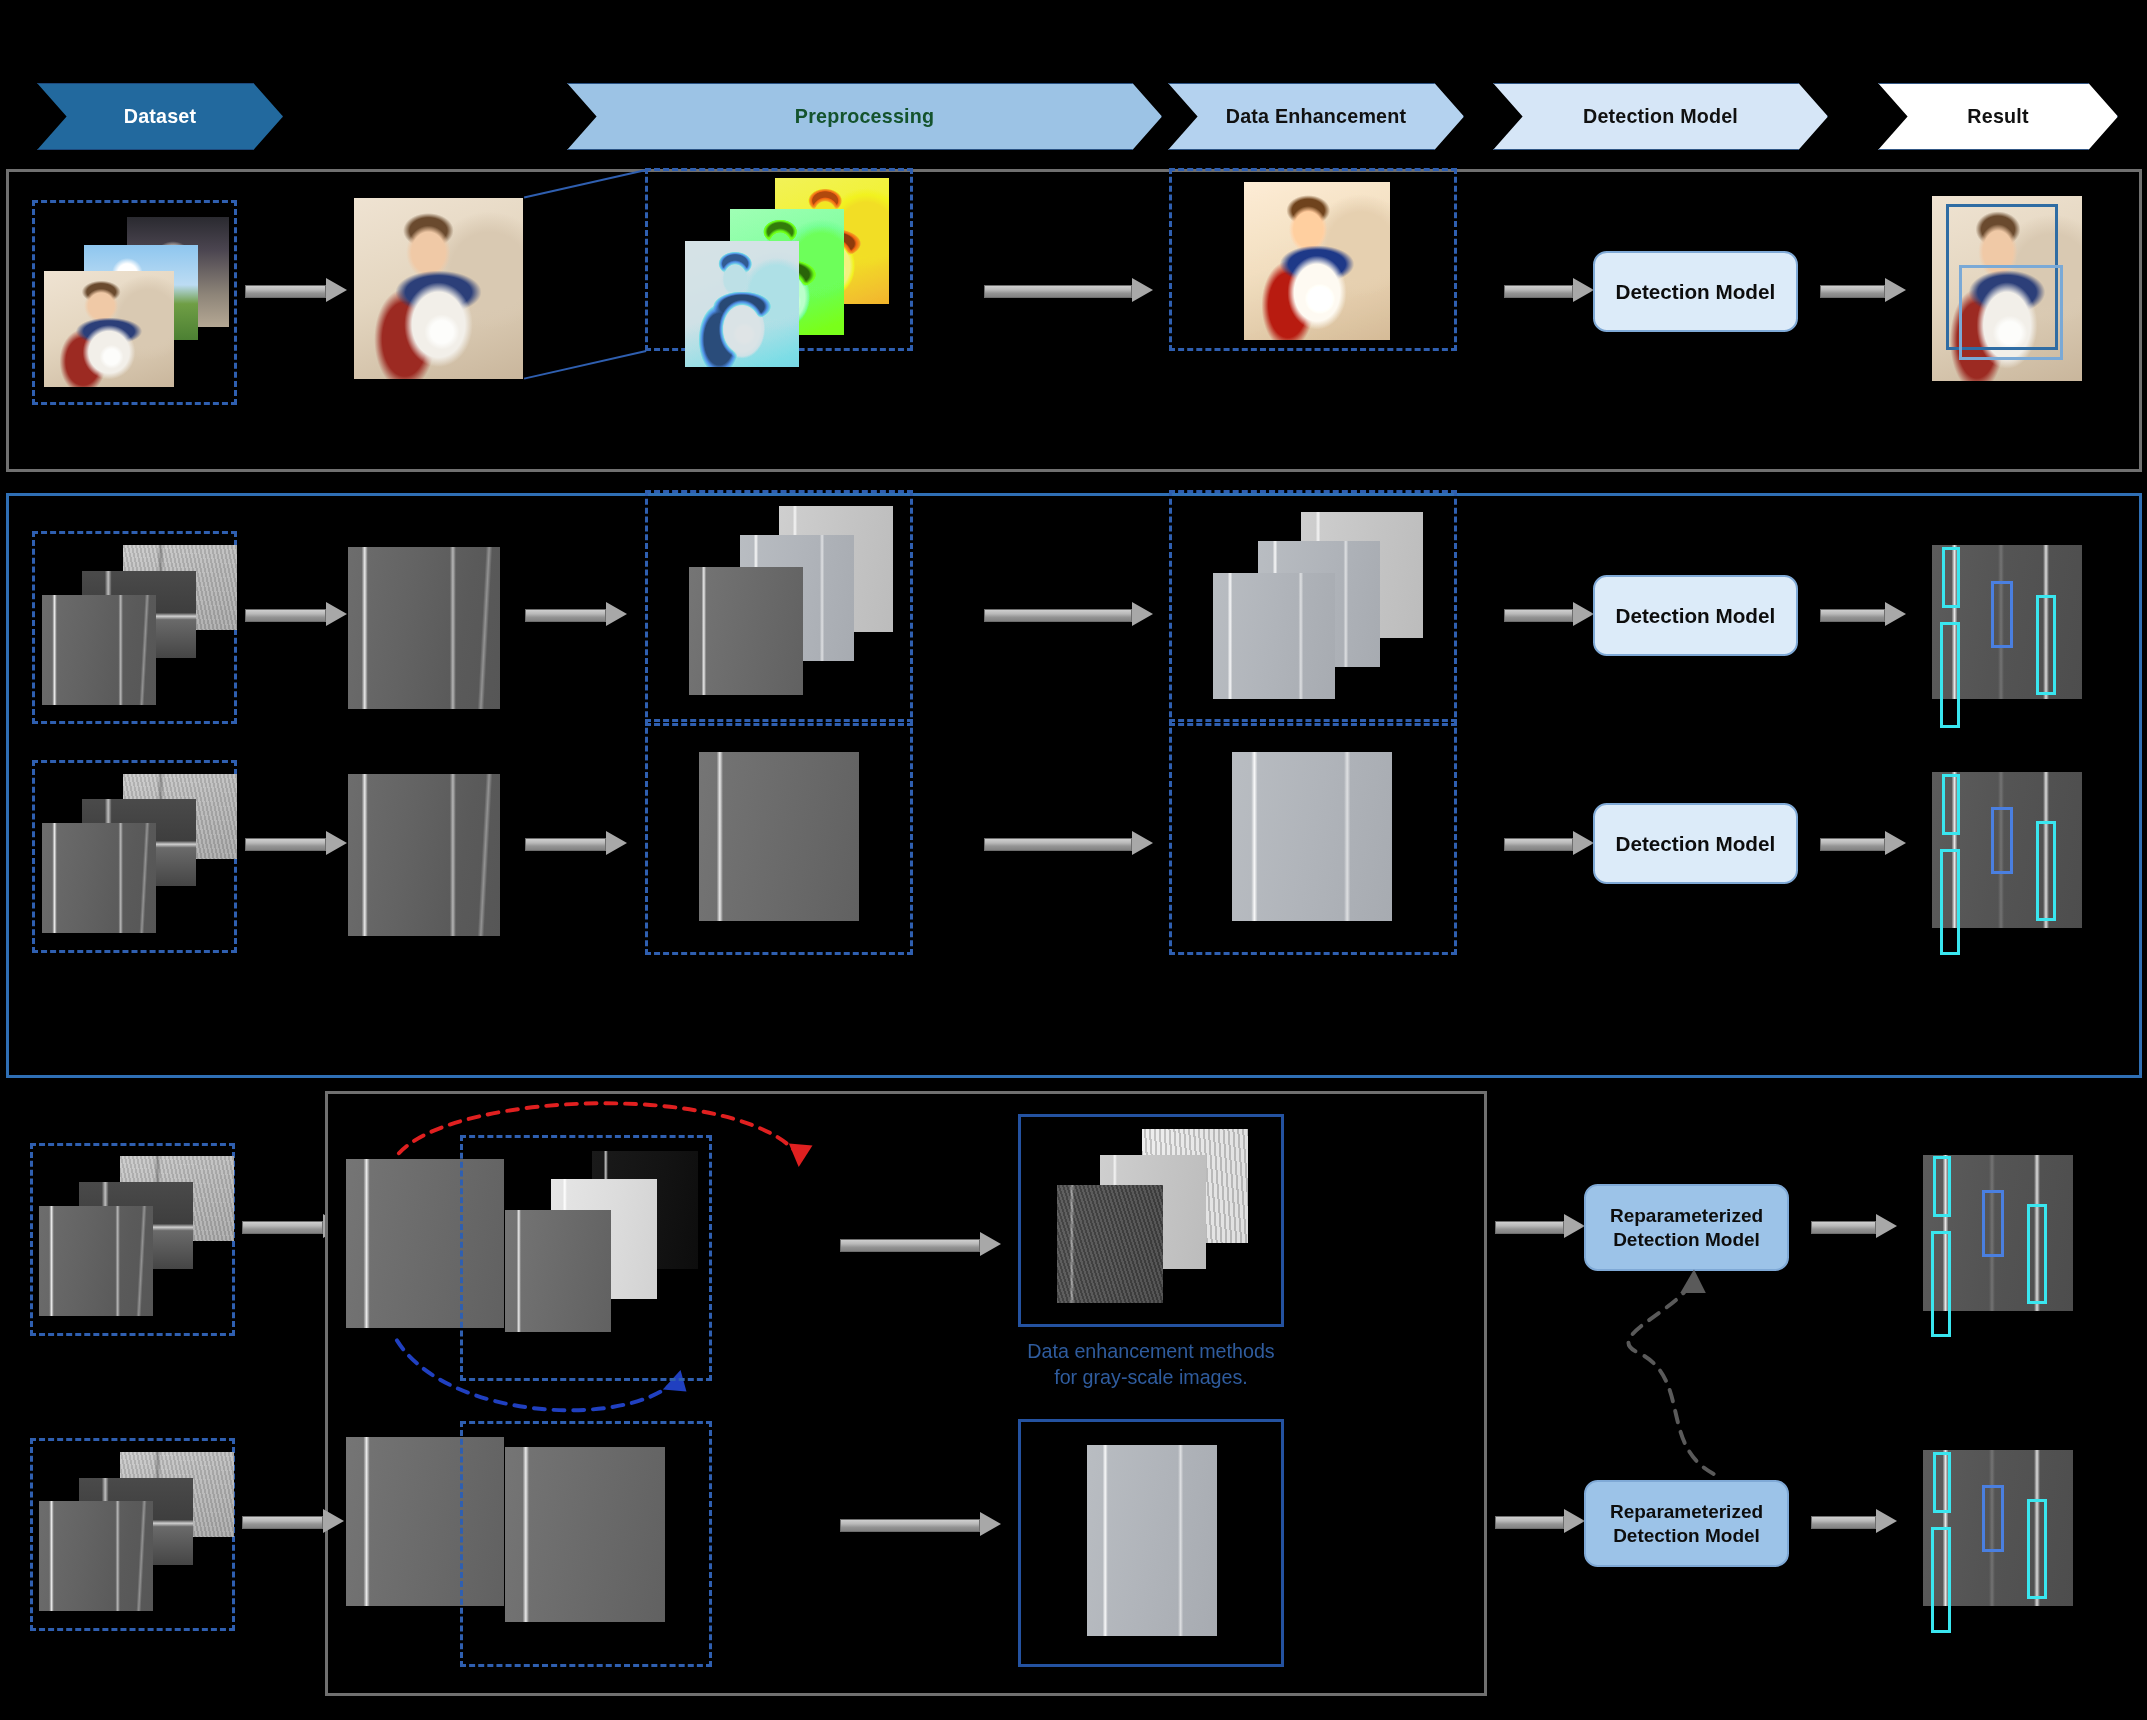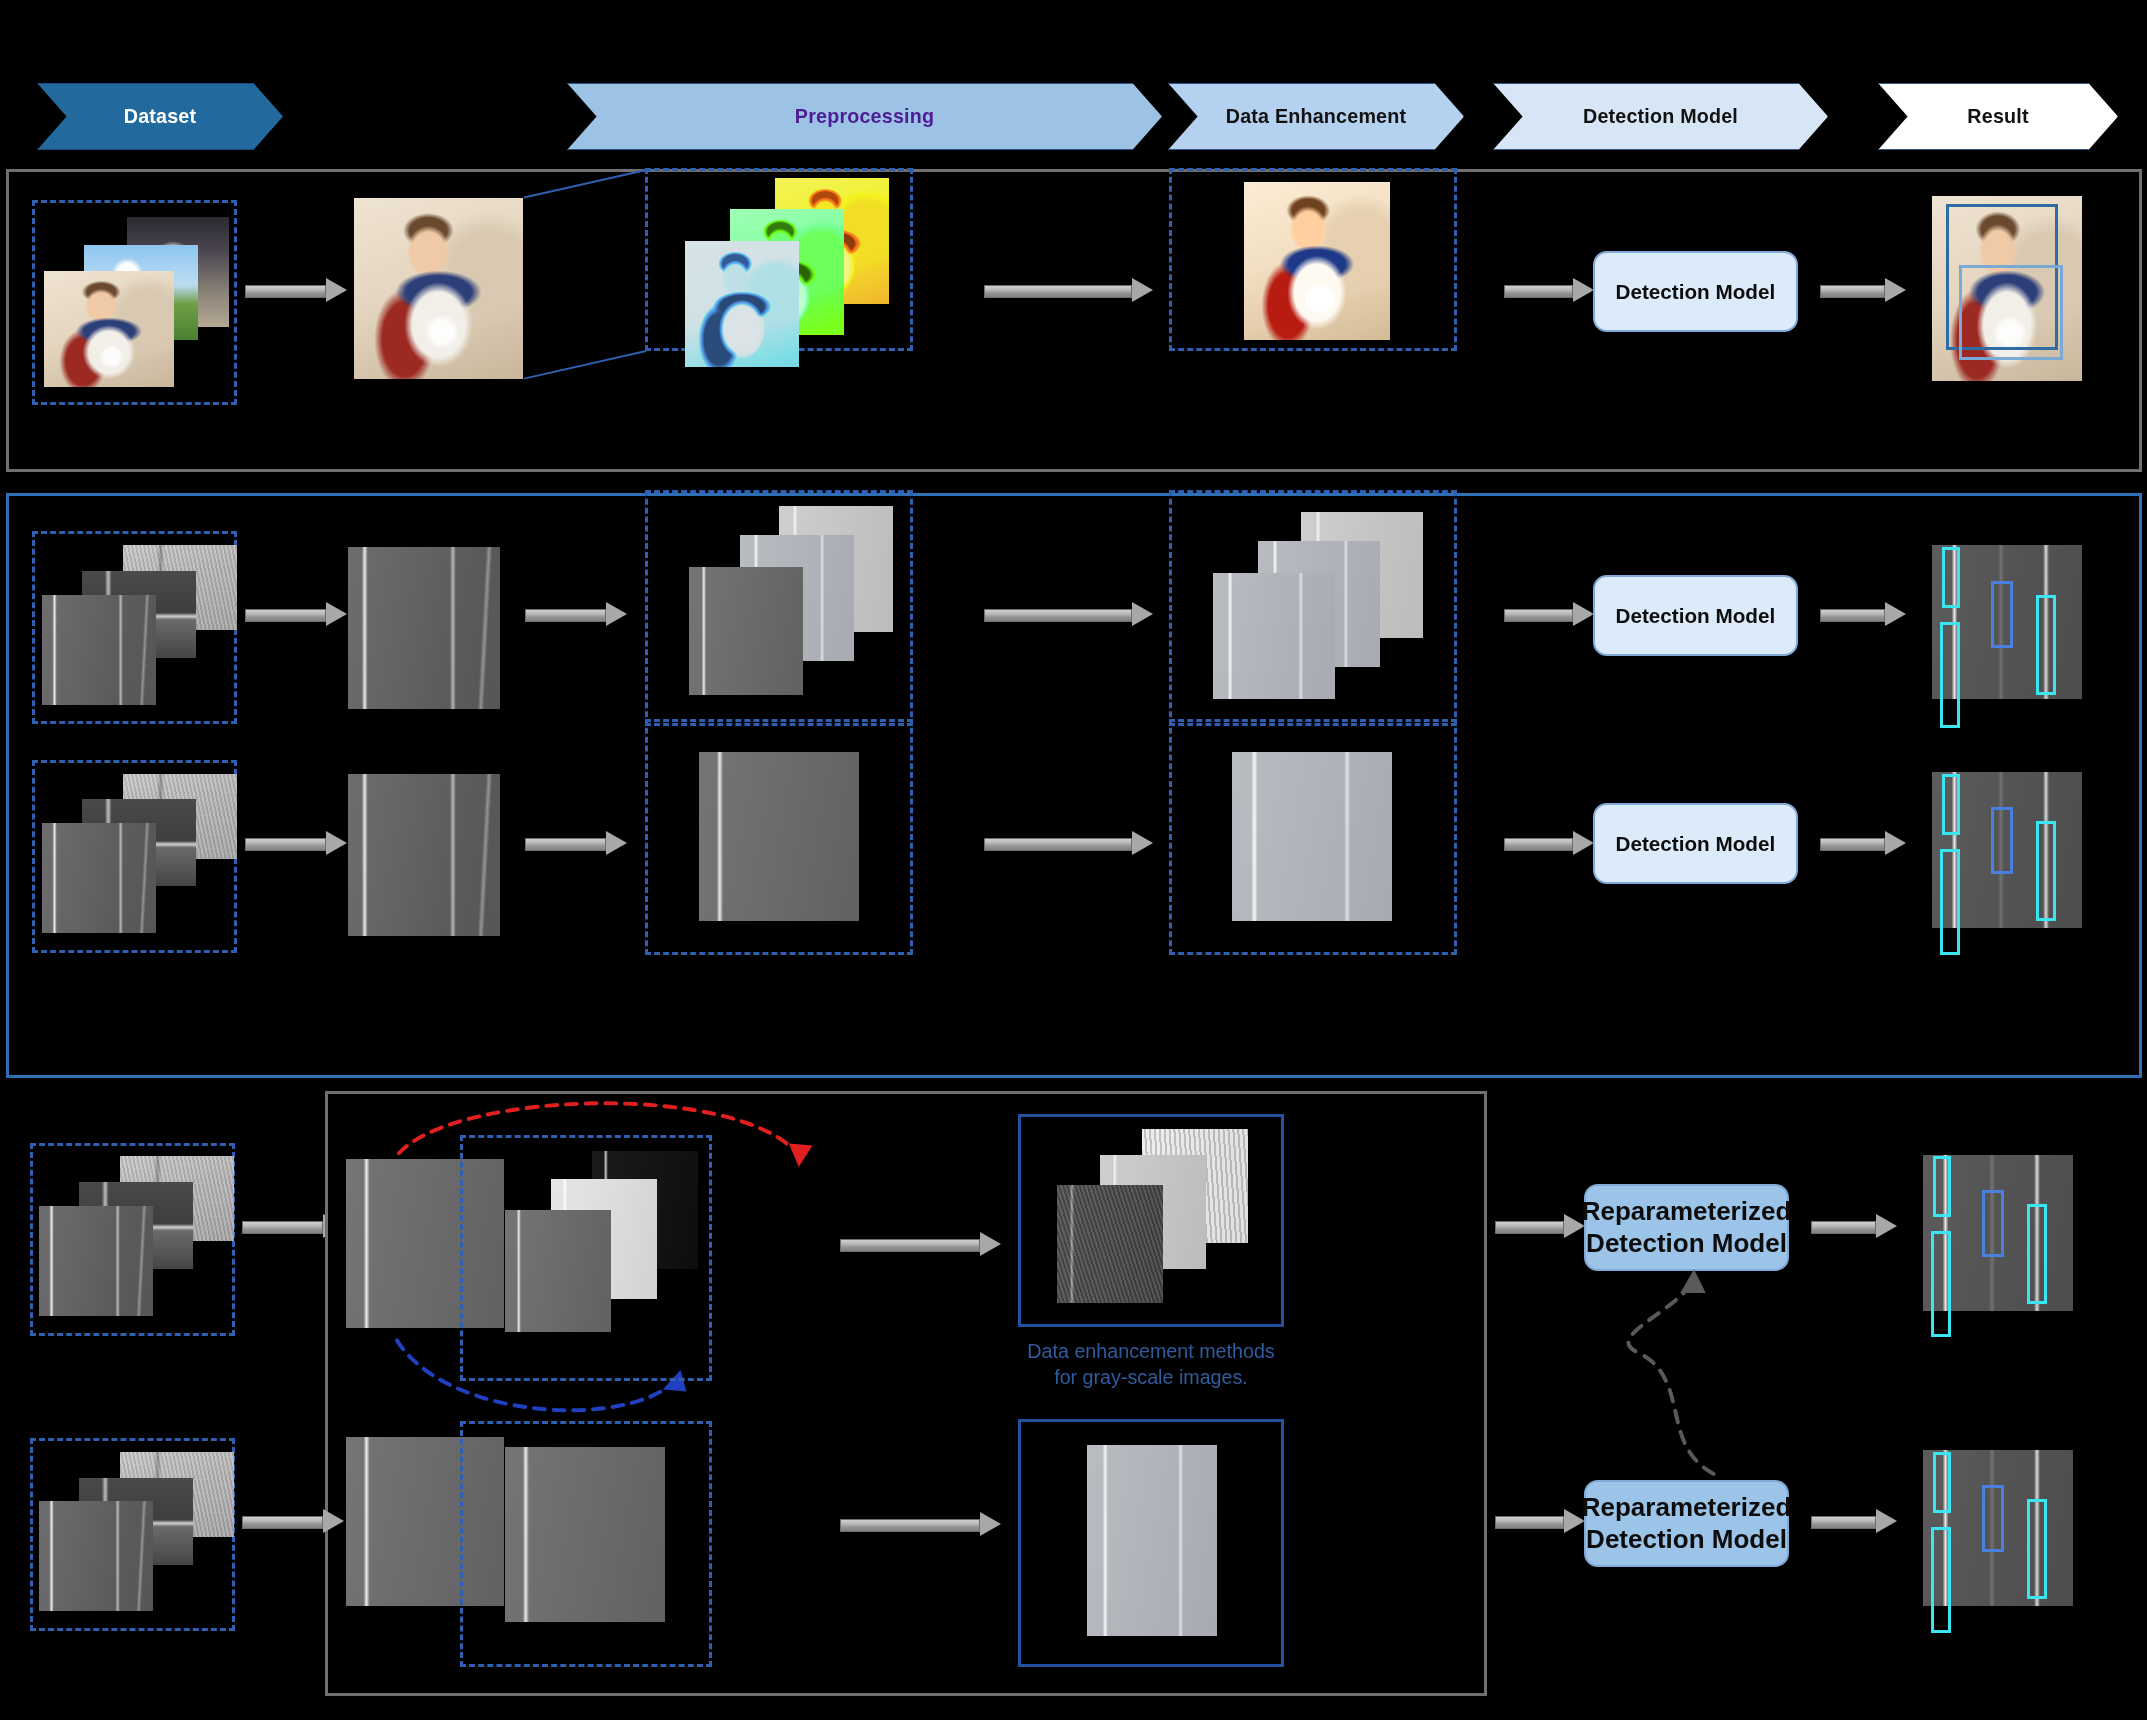--- a/index.html
+++ b/index.html
@@ -16,21 +16,21 @@
   .chev-row { position: absolute; left: 0; top: 83px; width: 2147px; height: 67px; }
   .chev {
     position: absolute; top: 0; height: 67px;
     display: flex; align-items: center; justify-content: center;
     color: #ffffff; font-size: 19.7px; font-weight: bold; letter-spacing: 0.2px;
     clip-path: polygon(0 0, calc(100% - 29.6px) 0, 100% 50%, calc(100% - 29.6px) 100%, 0 100%, 29.6px 50%);
     border: 1px solid rgba(30,70,120,.9);
   }
   .chev.c1 { background:#22699e; color:#fff;align-items:center; }
   .chev.c2 { background:#3383c4; color:#fff; }
-  .chev.c3 { background:#9cc3e5; color:#4c1d95;justify-content:center; }
+  .chev.c3 { background:#9cc3e5; color:#14532d;justify-content:center; }
   .chev.c4 { background:#b4d2ef; color:#111; }
   .chev.c5 { background:#d6e6f7; color:#111; }
   .chev.c6 { background:#ffffff; color:#111; }
 
   
   .panel { position: absolute; background: #000; }
   .panel.gray  { border: 3px solid #707070; }
   .panel.blue  { border: 3px solid #2f6fb5; }
 
   
@@ -63,21 +63,21 @@
   .modelbox {
     position: absolute;
     border-radius: 13.8px;
     display: flex; align-items: center; justify-content: center;
     text-align: center; line-height: 1.22;
     font-weight: bold; color: #0d0d0d;
     border: 2px solid #7fa9d6;
     box-shadow: 0 2px 3px rgba(0,0,0,.55);
   }
   .modelbox.light { background: #dcebf9; font-size: 20.7px; }
-  .modelbox.mid   { background: #9cc3e8; font-size: 26px; }
+  .modelbox.mid   { background: #9cc3e8; font-size: 19px; }
 
   .caption {
     position: absolute; text-align: center;
     color: #2f5c9e; font-size: 19.7px; line-height: 1.32;
   }
 
   
   .tile { position: absolute; overflow: hidden; background: #555; }
   .tile .inner { position: absolute; inset: 0; }
 

